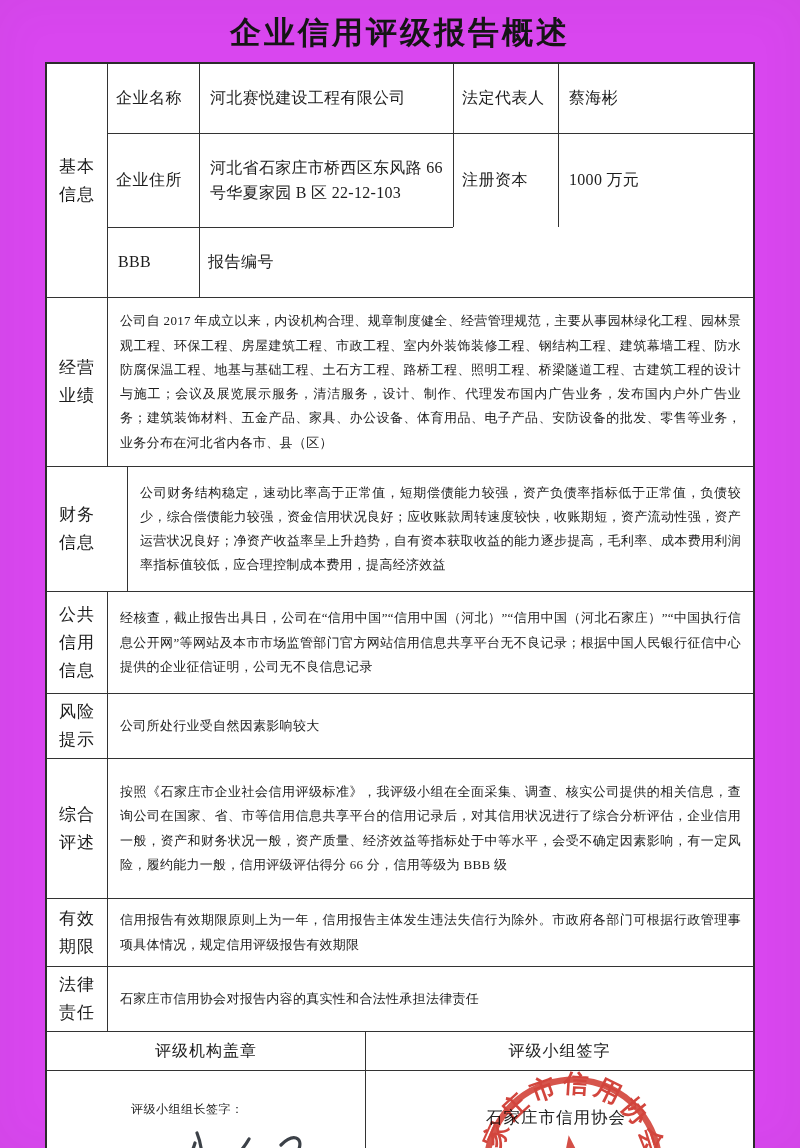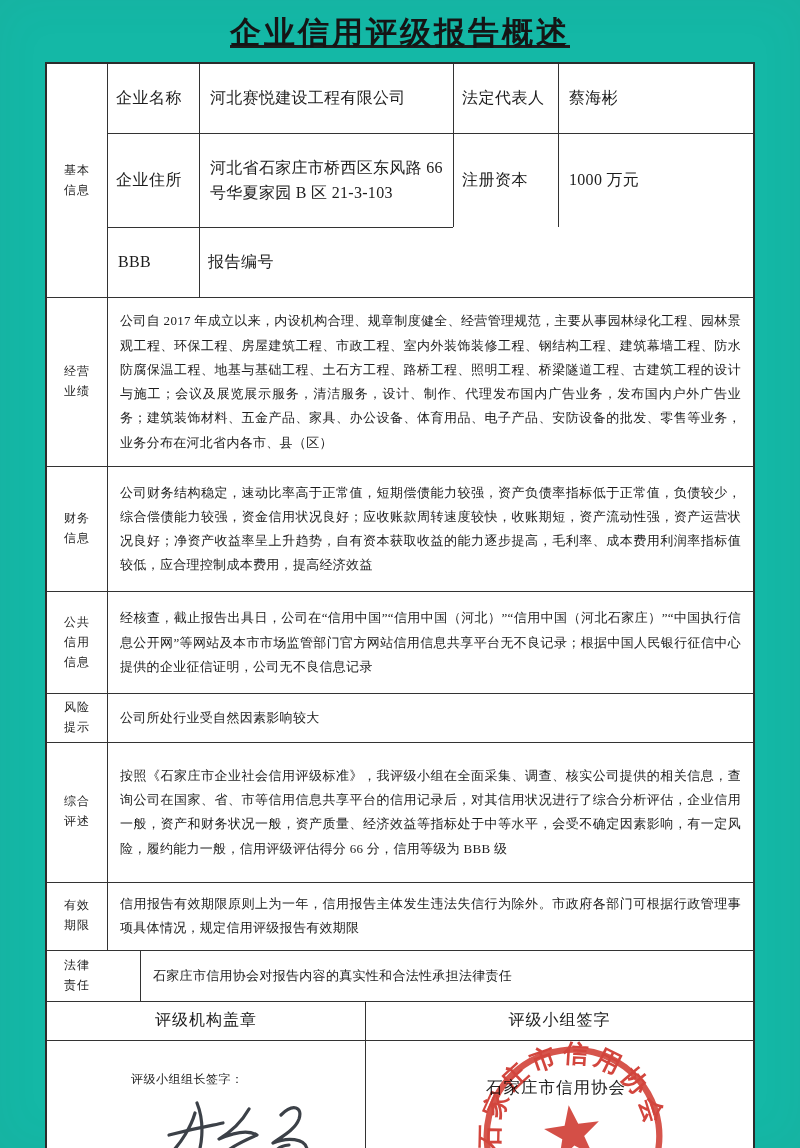--- a/index.html
+++ b/index.html
@@ -5,24 +5,23 @@
   html, body { margin: 0; padding: 0; }
   body {
     width: 800px; height: 1148px;
     background: #f6f5f3;
     font-family: "Liberation Serif", "DejaVu Serif", serif;
     color: #1c1c1c;
   }
   .page {
     position: relative;
     width: 800px; height: 1148px;
-    background: #14b8a6;
+    background: #d946ef;
     box-shadow: inset 0 0 46px rgba(90,90,90,0.06);
     overflow: hidden;
-    text-decoration: underline;
   }
   .page-title {
     margin: 0;
     padding-top: 12px;
     text-align: center;
     font-size: 31px;
     font-weight: bold;
     letter-spacing: 3px;
     color: #151515;
   }
@@ -41,21 +40,21 @@
     grid-template-columns: 60px 92px 1fr 105px 195px;
     border-bottom: 1.6px solid #333;
   }
   .bg-sec { grid-column: 1; grid-row: 1 / 4; }
   .r2 { border-top: 1.6px solid #333; }
   .r3 { border-top: 1.6px solid #333; }
   .vline { border-left: 1.6px solid #333; }
   .section-label {
     display: flex; align-items: center; justify-content: center;
     text-align: center;
-    font-size: 12px;
+    font-size: 17px;
     line-height: 1.65;
     letter-spacing: 1px;
     white-space: pre-line;
     padding: 4px 2px;
   }
   .field-label {
     display: flex; align-items: center;
     font-size: 16px;
     padding: 6px 8px;
     letter-spacing: 0.5px;
@@ -79,26 +78,26 @@
   .section-text {
     border-left: 1.6px solid #333;
     display: flex; align-items: center;
     font-size: 13px;
     line-height: 24.3px;
     letter-spacing: 0.3px;
     text-align: justify;
     padding: 5px 12px 5px 12px;
   }
   .h-jingying .section-text { min-height: 168px; }
-  .h-caiwu    .section-text { min-height: 124px; }
+  .h-caiwu    .section-text { min-height: 124px; margin-left: 20px; }
   .h-gonggong .section-text { min-height: 101px; }
   .h-fengxian .section-text { min-height: 43px; }
   .h-zonghe   .section-text { min-height: 139px; }
   .h-youxiao  .section-text { min-height: 67px; }
-  .h-falv     .section-text { min-height: 50px; margin-left: 33px; }
+  .h-falv     .section-text { min-height: 50px; }
   
   .sig-header-row {
     display: grid;
     grid-template-columns: 318px 1fr;
     border-bottom: 1.6px solid #333;
   }
   .sig-header {
     height: 38px;
     display: flex; align-items: center; justify-content: center;
     font-size: 16px;
@@ -140,21 +139,21 @@
     <div class="basic-grid">
       <div class="cell section-label bg-sec">基本
 信息</div>
 
       <div class="cell field-label vline cell-min1">企业名称</div>
       <div class="cell field-value vline cell-min1">河北赛悦建设工程有限公司</div>
       <div class="cell field-label vline cell-min1">法定代表人</div>
       <div class="cell field-value vline cell-min1">蔡海彬</div>
 
       <div class="cell field-label vline r2 cell-min2">企业住所</div>
-      <div class="cell field-value vline r2 cell-min2">河北省石家庄市桥西区东风路 66 号华夏家园 B 区 21-3-103</div>
+      <div class="cell field-value vline r2 cell-min2">河北省石家庄市桥西区东风路 66 号华夏家园 B 区 22-12-103</div>
       <div class="cell field-label vline r2 cell-min2">注册资本</div>
       <div class="cell field-value vline r2 cell-min2">1000 万元</div>
 
       <div class="cell field-value vline r3 cell-min3">BBB</div>
       <div class="cell field-label vline r3 cell-min3">报告编号</div>
     </div>
 
     <div class="section-row h-jingying">
       <div class="cell section-label">经营
 业绩</div>

